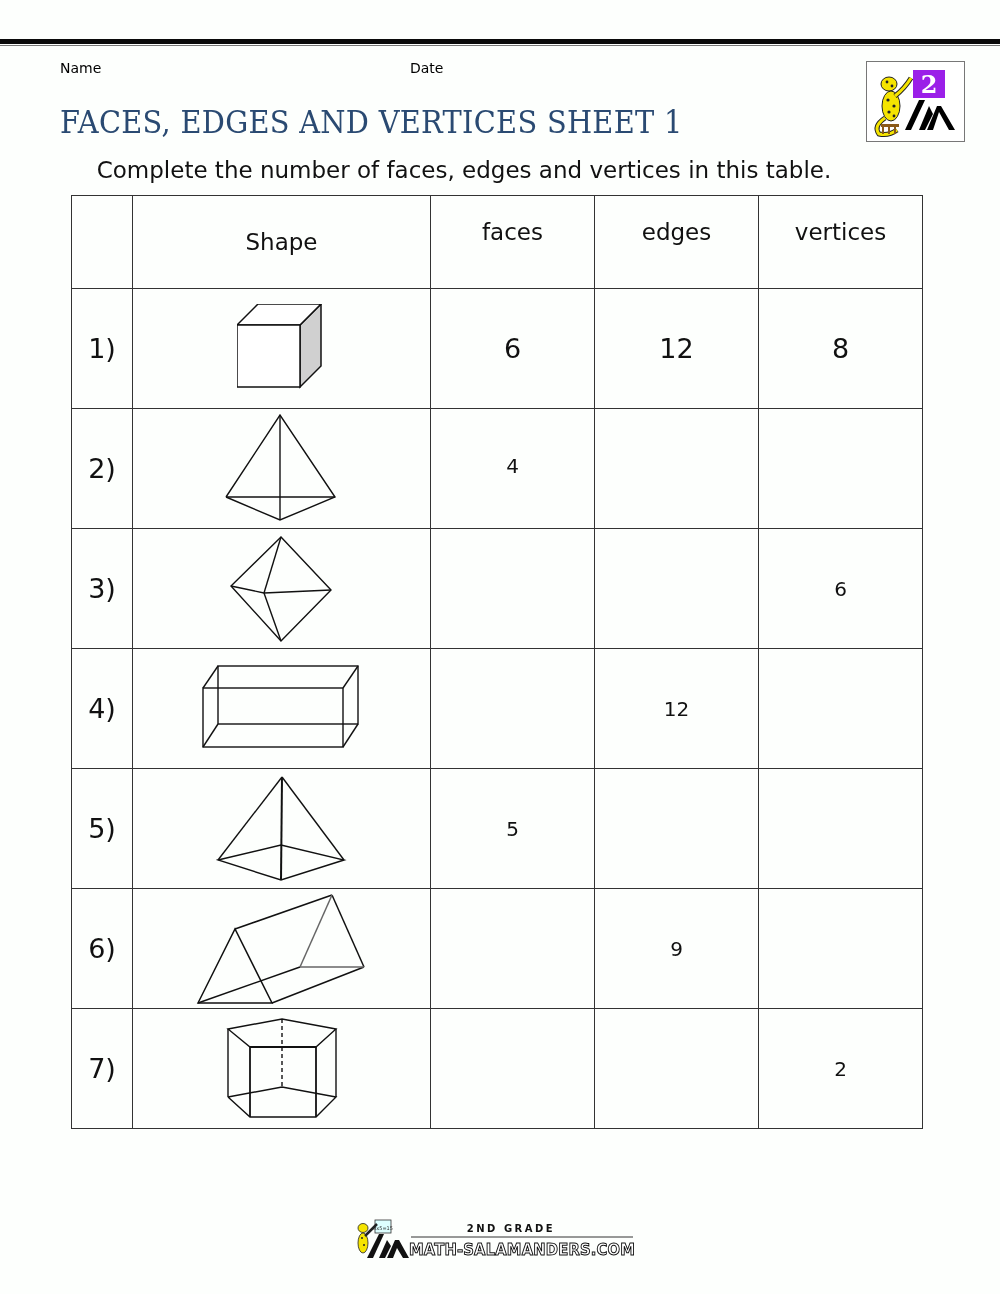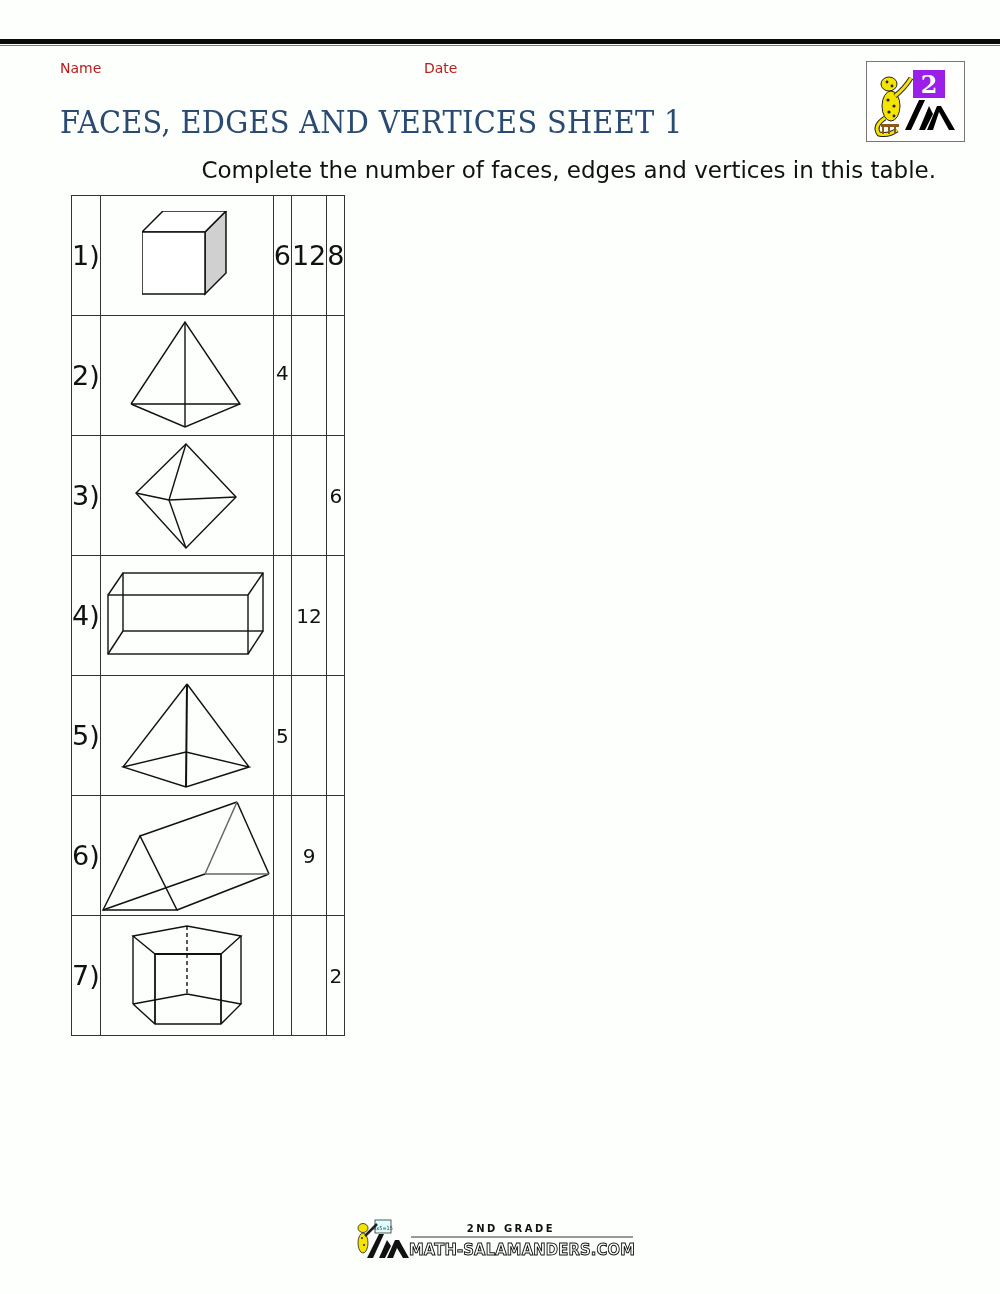--- a/index.html
+++ b/index.html
@@ -2,33 +2,33 @@
 <html><head>
 <meta charset="utf-8">
 <style>
   html, body { margin: 0; padding: 0; }
   body {
     width: 1000px; height: 1294px; position: relative; overflow: hidden;
     background: #fdfffd; font-family: "DejaVu Sans", "Liberation Sans", sans-serif; color: #111;
   }
   .top-rule { position: absolute; left: 0; top: 39px; width: 1000px; height: 5px; background: #0a0a0a; }
   .top-rule2 { position: absolute; left: 0; top: 45px; width: 1000px; height: 1px; background: #777; }
-  .lbl { position: absolute; top: 60px; font-size: 14px; color: #b91c1c; }
+  .lbl { position: absolute; top: 60px; font-size: 14px; color: #000000; }
   .title {
     position: absolute; left: 60px; top: 104px; margin: 0;
     font-family: "DejaVu Serif", "Liberation Serif", serif; font-weight: normal;
     font-size: 31px; letter-spacing: 0.3px; color: #2a4a72; white-space: nowrap;
     transform: scaleX(0.93); transform-origin: left center;
   }
   .logo {
     position: absolute; left: 866px; top: 61px; width: 99px; height: 81px;
     border: 1px solid #777; background: #fff; box-sizing: border-box;
   }
   .subtitle {
-    position: absolute; left: 8px; width: 928px; top: 157px; text-align: right;
+    position: absolute; left: 0; width: 928px; top: 157px; text-align: center;
     font-size: 23px; color: #111;
   }
   table.ws {
     position: absolute; left: 71px; top: 195px; border-collapse: collapse;
   }
   table.ws td, table.ws th {
     border: 1.5px solid #333; padding: 0; text-align: center; vertical-align: middle;
     font-weight: normal;
   }
   table.ws th { height: 92px; font-size: 23px; }
@@ -42,21 +42,21 @@
   .shape { display: block; margin: 0 auto; }
   .footer-logo { position: absolute; left: 351px; top: 1218px; width: 290px; height: 45px; }
 </style>
 </head>
 <body>
 
 <div class="top-rule"></div>
 <div class="top-rule2"></div>
 
 <span class="lbl" style="left:60px">Name</span>
-<span class="lbl" style="left:424px">Date</span>
+<span class="lbl" style="left:410px">Date</span>
 
 <h1 class="title">FACES, EDGES AND VERTICES SHEET 1</h1>
 
 <div class="logo">
   <svg width="97" height="79" viewBox="0 0 97 79">
 
     <polygon points="38,68 52,38 58,38 44,68" fill="#000"></polygon>
     <polygon points="52,68 62,44 66,52 58,68" fill="#000"></polygon>
     <polygon points="60,68 70,44 74,44 88,68 82,68 72,50 66,68" fill="#000"></polygon>
 
@@ -79,20 +79,27 @@
     <line x1="16" y1="65" x2="16" y2="72" stroke="#8b5a1a" stroke-width="2"></line>
     <line x1="22" y1="65" x2="22" y2="72" stroke="#8b5a1a" stroke-width="2"></line>
     <line x1="28" y1="65" x2="28" y2="72" stroke="#8b5a1a" stroke-width="2"></line>
   </svg>
 </div>
 
 <div class="subtitle">Complete the number of faces, edges and vertices in this table.</div>
 
 <table class="ws">
   <tbody>
+      <tr>
+    <th class="c0"></th>
+    <th class="c1">Shape</th>
+    <th class="c2 top">faces</th>
+    <th class="c3 top">edges</th>
+    <th class="c4 top">vertices</th>
+  </tr>
 
   <tr>
     <td class="num">1)</td>
     <td>
       <svg class="shape" width="90" height="90" viewBox="0 0 90 90">
         <polygon points="63,21 84,0 84,62 63,83" fill="#d0d0d0" stroke="#111" stroke-width="1.5"></polygon>
         <polygon points="0,21 21,0 84,0 63,21" fill="#fff" stroke="#111" stroke-width="1.5"></polygon>
         <rect x="0" y="21" width="63" height="62" fill="#fff" stroke="#111" stroke-width="1.5"></rect>
       </svg>
     </td>

